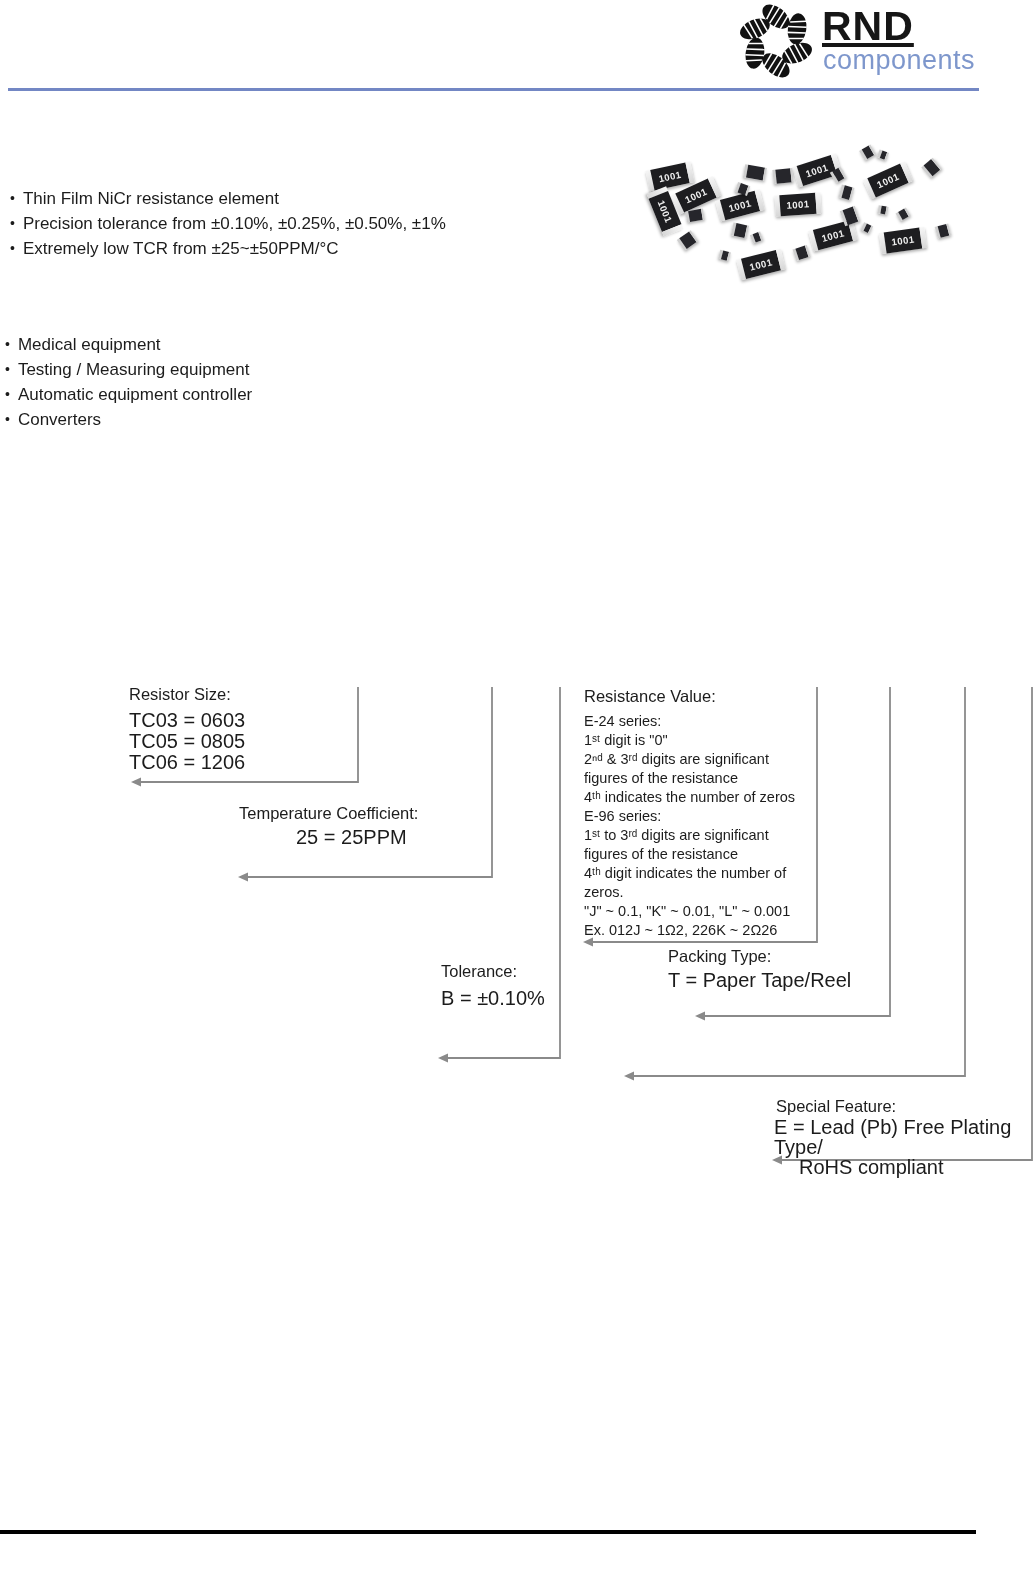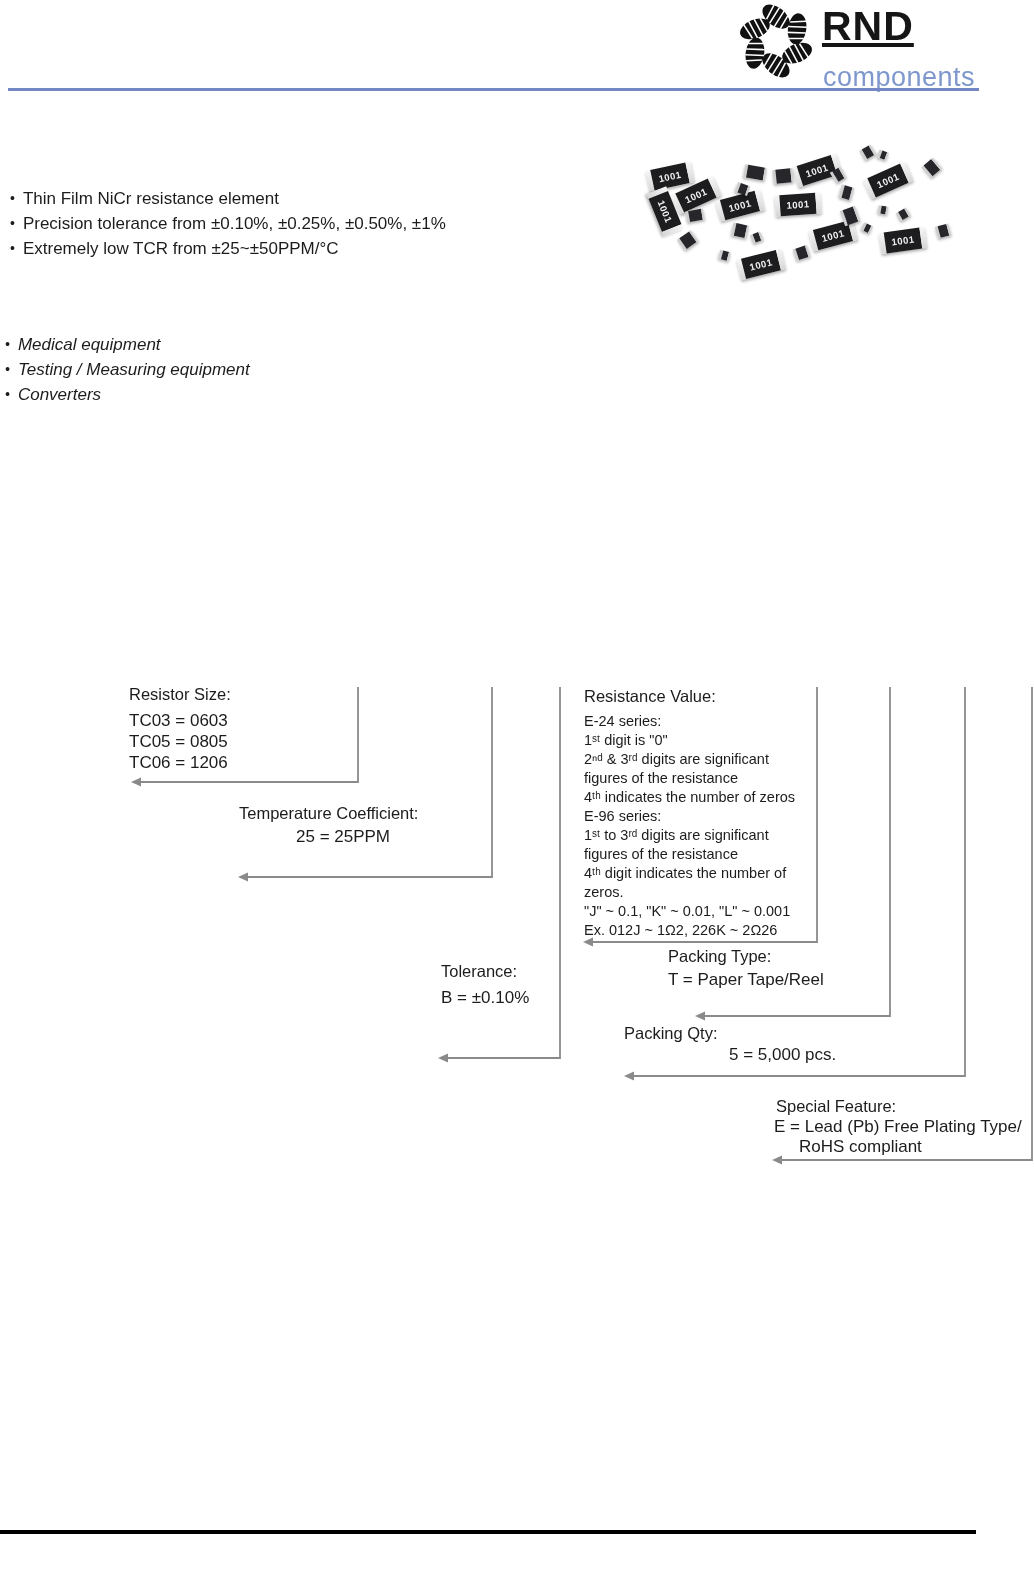--- a/index.html
+++ b/index.html
@@ -10,45 +10,45 @@
     --bottom-rule:#000000;
   }
   *{margin:0;padding:0;box-sizing:border-box;}
   html,body{background:#fff;}
   body{font-family:"Liberation Sans","DejaVu Sans",sans-serif;color:var(--text);}
   .page{position:relative;width:1034px;height:1570px;background:#ffffff;overflow:hidden;}
 
   
   .logo-icon{position:absolute;left:737px;top:4px;}
   .brand-name{position:absolute;left:822px;top:6px;font-size:41px;font-weight:600;letter-spacing:1px;line-height:1;color:#161616;text-decoration:underline;}
-  .brand-sub{position:absolute;left:823px;top:62px;font-size:27px;font-weight:400;letter-spacing:.5px;color:var(--accent-blue);}
+  .brand-sub{position:absolute;left:823px;top:45px;font-size:27px;font-weight:400;letter-spacing:.5px;color:var(--accent-blue);}
   .header-rule{position:absolute;left:8px;top:88px;width:971px;height:3px;background:var(--header-rule);}
 
   
   .bullet-list{position:absolute;list-style:none;}
   .features-list{left:10px;top:186px;font-size:17px;}
   .features-list li{line-height:25px;}
   .apps-list{left:5px;top:332px;font-size:17px;}
-  .apps-list li{line-height:24px;font-style:italic;}
+  .apps-list li{line-height:24px;}
   .bullet-list li::before{content:"•";margin-right:8px;font-size:14px;vertical-align:1px;}
 
   
   .photo{position:absolute;left:630px;top:128px;width:345px;height:172px;}
   .chip{position:absolute;display:flex;border-radius:1px;box-shadow:0 2px 3px rgba(0,0,0,.30);}
   .chip .cap{width:5px;background:linear-gradient(#f6f6f6,#d7d7d7);}
   .chip .body{flex:1;background:#1d1d20;color:#f0f0f0;display:flex;align-items:center;justify-content:center;
               font-size:9.5px;font-weight:700;letter-spacing:.5px;}
   .chip.small .cap{width:2.5px;background:#cfcfcf;}
   .chip.small .body{background:#26262b;}
 
   
   .diagram-svg{position:absolute;left:0;top:600px;}
   .od{position:absolute;}
   .od .t{font-size:16.5px;line-height:21px;}
-  .od .v{font-size:17px;line-height:20px;}
+  .od .v{font-size:20px;line-height:20px;}
   .od-resistor-size{left:129px;top:684px;}
   .od-resistor-size .lines{margin-top:5px;}
   .od-resistor-size .v{line-height:21px;}
   .od-temp-coeff{left:239px;top:803px;}
   .od-temp-coeff .v{margin-left:57px;margin-top:3px;}
   .od-resistance-value{left:584px;top:686px;}
   .od-resistance-value .t{margin-bottom:5px;}
   .od-resistance-value .v{font-size:14.5px;line-height:19px;}
   .od-tolerance{left:441px;top:961px;}
   .od-tolerance .v{margin-top:6px;}
@@ -264,20 +264,21 @@
     <div class="chip small" style="left:306px;top:97px;width:14px;height:12px;transform:rotate(-15deg)">
         <i class="cap"></i>
         <b class="body"></b>
         <i class="cap"></i>
       </div>
   </div>
 
   <ul class="bullet-list apps-list">
     <li>Medical equipment</li>
     <li>Testing / Measuring equipment</li>
+    <li>Automatic equipment controller</li>
     <li>Converters</li>
   </ul>
 
   <svg class="diagram-svg" width="1034" height="600" viewBox="0 0 1034 600">
     <g stroke="var(--diagram-line)" stroke-width="1.8" fill="none">
       <polyline points="358,87 358,182 140,182"></polyline>
       <polygon points="131,182 141,177.5 141,186.5" fill="var(--diagram-line)" stroke="none"></polygon>
     </g>
     <g stroke="var(--diagram-line)" stroke-width="1.8" fill="none">
       <polyline points="492,87 492,277 247,277"></polyline>
@@ -338,24 +339,20 @@
   <div class="od od-tolerance">
     <div class="t">Tolerance:</div>
     <div class="v">B = ±0.10%</div>
   </div>
 
   <div class="od od-packing-type">
     <div class="t">Packing Type:</div>
     <div class="v">T = Paper Tape/Reel</div>
   </div>
 
-  <div class="od od-packing-qty">
-    <div class="t">Packing Qty:</div>
-    <div class="v">5 = 5,000 pcs.</div>
-  </div>
 
   <div class="od od-special-feature">
     <div class="t">Special Feature:</div>
     <div class="v">E = Lead (Pb) Free Plating Type/</div>
     <div class="v l2">RoHS compliant</div>
   </div>
 
   <div class="bottom-rule"></div>
 </div>
 

